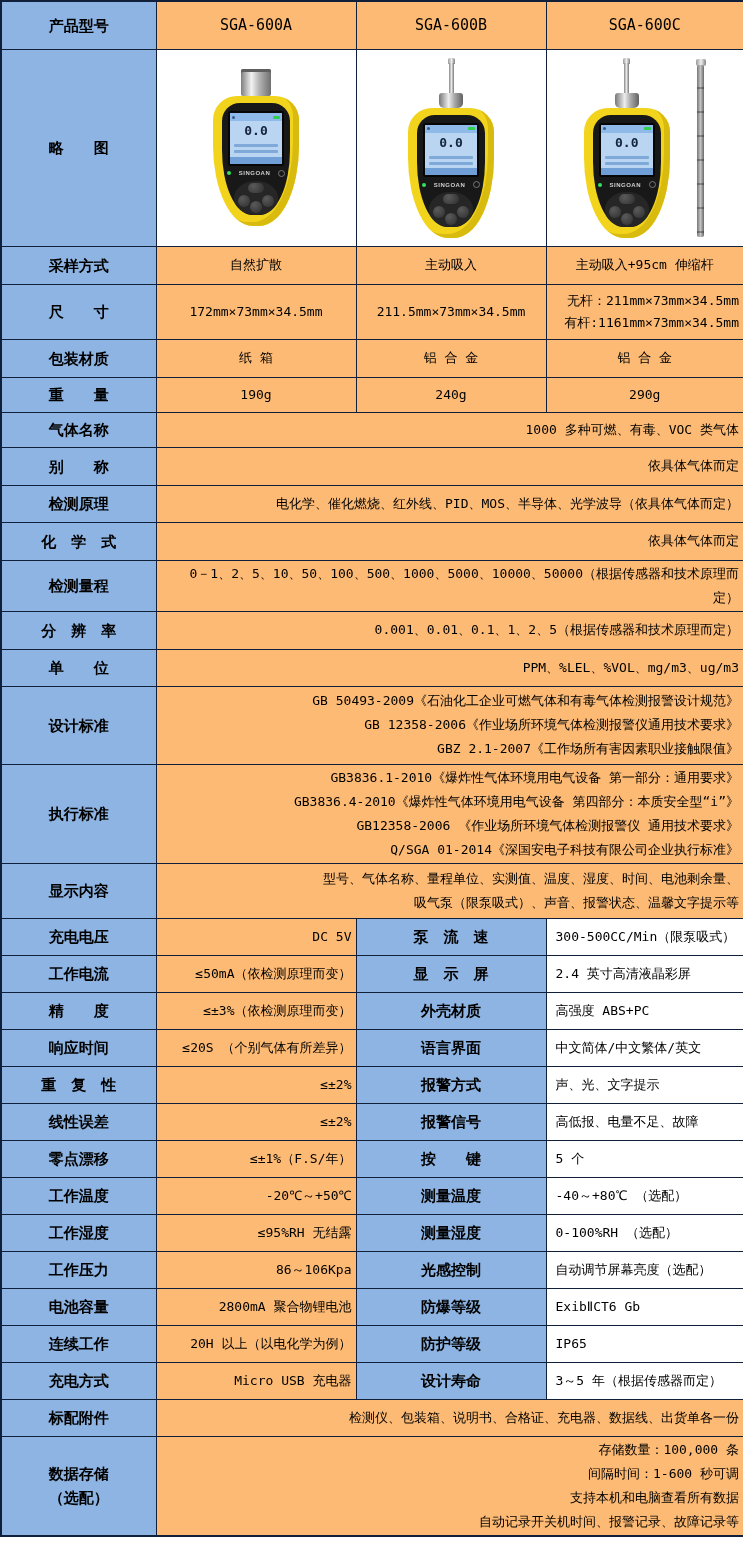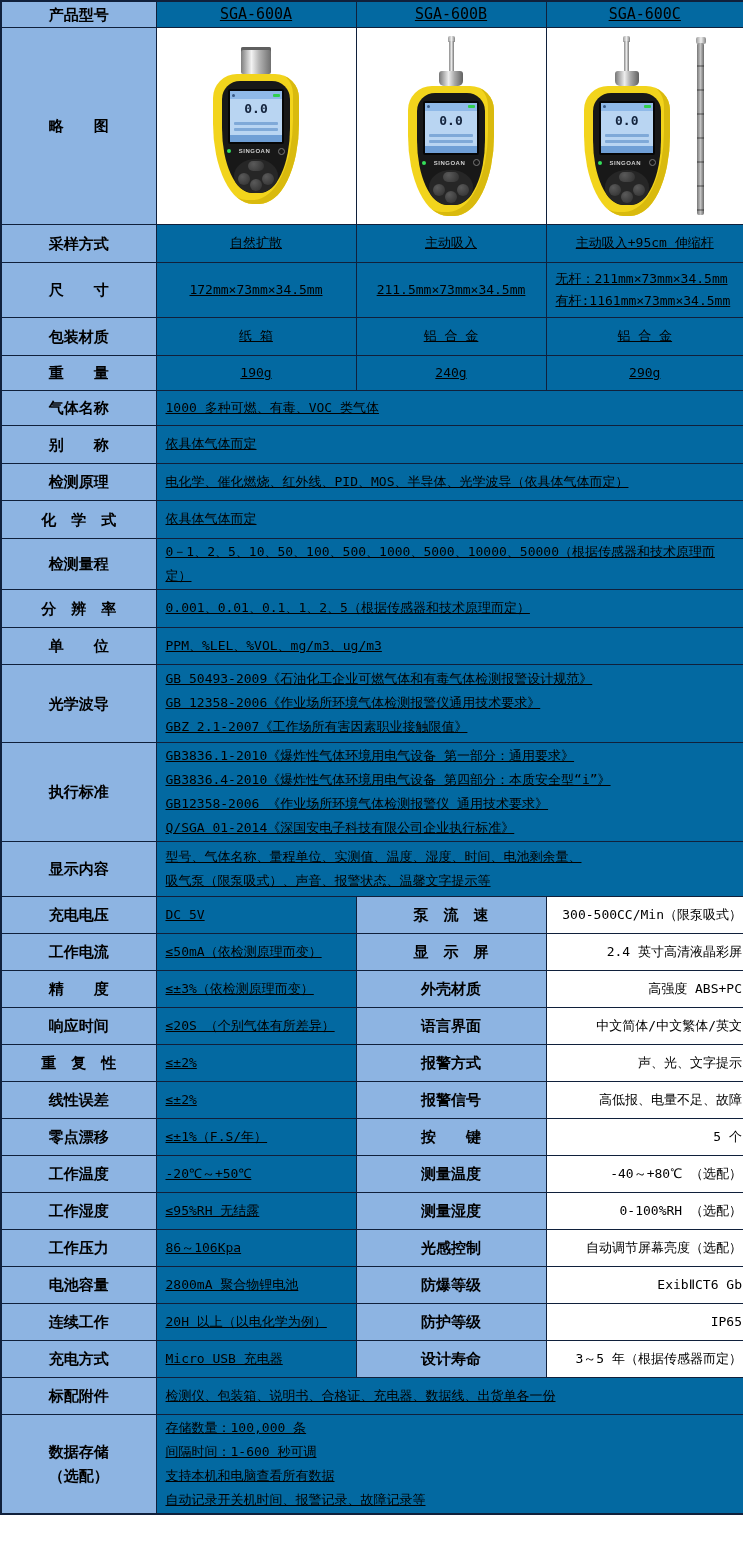--- a/index.html
+++ b/index.html
@@ -1,24 +1,24 @@
 <!DOCTYPE html>
 <html><head>
 <meta charset="utf-8">
 <style>
   html,body{margin:0;padding:0;background:#fff;}
   body{font-family:"Liberation Sans","DejaVu Sans",sans-serif;color:#000;}
   .sheet{width:743px;margin:0;}
   table.spec{width:743px;border-collapse:collapse;table-layout:fixed;border:2px solid #10203b;}
   td{border:1.6px solid #10203b;vertical-align:middle;overflow:hidden;}
   td.lbl{background:#8DB4E2;font-weight:bold;font-size:15px;text-align:center;line-height:21px;}
-  td.val{background:#0369a1;font-size:13px;font-family:"DejaVu Sans Mono","Liberation Sans",sans-serif;text-decoration:underline;}
+  td.val{background:#fdba74;font-size:13px;font-family:"DejaVu Sans Mono","Liberation Sans",sans-serif;}
   td.val.center{text-align:center;}
-  td.val.left{text-align:left;padding-left:9px;padding-right:4px;}
-  td.val2{background:#FFFFFF;font-size:13px;font-family:"DejaVu Sans Mono","Liberation Sans",sans-serif;text-align:right;padding-left:9px;}
+  td.val.left{text-align:right;padding-left:9px;padding-right:4px;}
+  td.val2{background:#FFFFFF;font-size:13px;font-family:"DejaVu Sans Mono","Liberation Sans",sans-serif;text-align:left;padding-left:9px;}
   td.imgcell{background:#FFFFFF;}
   .line{line-height:24px;}
   .dimlines .line{line-height:22px;}
   
   .devwrap{display:flex;align-items:center;justify-content:center;gap:26px;height:100%;}
   .device{display:flex;flex-direction:column;align-items:center;}
   .cap-a{width:30px;height:27px;background:linear-gradient(90deg,#7e7e7e,#f2f2f2 35%,#b5b5b5 60%,#6f6f6f);border-radius:2px;box-shadow:inset 0 3px 0 #5f5f5f;}
   .probe{width:5px;height:30px;background:linear-gradient(90deg,#8a8a8a,#e8e8e8,#777);}
   .probe-tip{width:7px;height:6px;background:linear-gradient(90deg,#9a9a9a,#eee,#808080);border-radius:2px 2px 0 0;margin-bottom:-1px;}
   .collar{width:24px;height:15px;background:linear-gradient(90deg,#767676,#ededed 40%,#a8a8a8 65%,#616161);border-radius:3px 3px 5px 5px;}
@@ -50,21 +50,21 @@
 
 <div class="sheet">
   <table class="spec">
     <colgroup>
       <col style="width:155px">
         <col style="width:200px">
         <col style="width:190px">
         <col style="width:198px">
     </colgroup>
     <tbody id="tbody">
-        <tr style="height: 26px;">
+        <tr style="height: 48px;">
           <td class="lbl">产品型号</td>
           <td class="val center" style="font-size: 15px;">SGA-600A</td>
           <td class="val center" style="font-size: 15px;">SGA-600B</td>
           <td class="val center" style="font-size: 15px;">SGA-600C</td>
         </tr>
         <tr style="height: 197px;">
           <td class="lbl">略　　图</td>
           <td class="imgcell">
             <div class="devwrap">
               <div class="device">
@@ -233,21 +233,21 @@
             <div class="line">0.001、0.01、0.1、1、2、5（根据传感器和技术原理而定）</div>
           </td>
         </tr>
         <tr style="height: 37px;">
           <td class="lbl">单　　位</td>
           <td class="val left" colspan="3">
             <div class="line">PPM、%LEL、%VOL、mg/m3、ug/m3</div>
           </td>
         </tr>
         <tr style="height: 78px;">
-          <td class="lbl">光学波导</td>
+          <td class="lbl">设计标准</td>
           <td class="val left" colspan="3">
             <div class="line">GB 50493-2009《石油化工企业可燃气体和有毒气体检测报警设计规范》</div>
             <div class="line">GB 12358-2006《作业场所环境气体检测报警仪通用技术要求》</div>
             <div class="line">GBZ 2.1-2007《工作场所有害因素职业接触限值》</div>
           </td>
         </tr>
         <tr style="height: 95px;">
           <td class="lbl">执行标准</td>
           <td class="val left" colspan="3">
             <div class="line">GB3836.1-2010《爆炸性气体环境用电气设备  第一部分：通用要求》</div>

